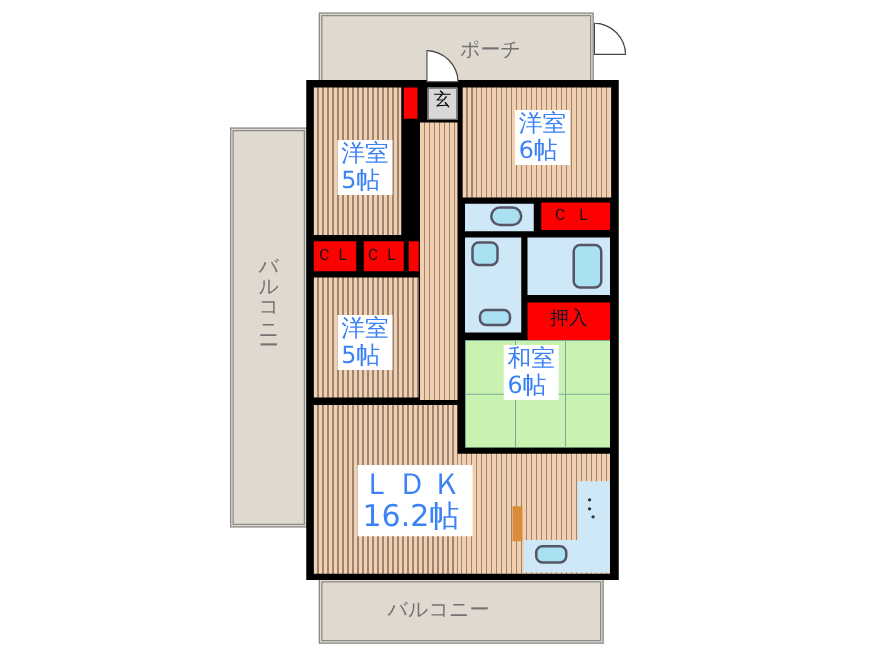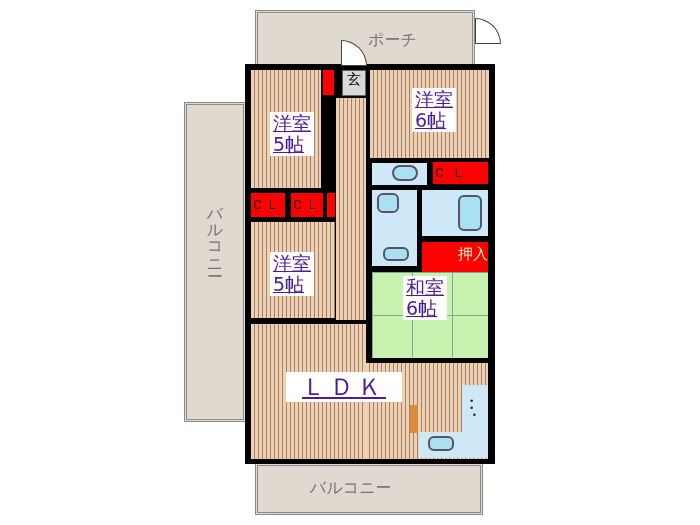--- a/index.html
+++ b/index.html
@@ -4,23 +4,23 @@
 <style>
   html, body { margin:0; padding:0; background:#ffffff; }
   body { width:700px; height:525px; position:relative; overflow:hidden; font-family:"DejaVu Sans", sans-serif; }
   .abs { position:absolute; box-sizing:border-box; }
   .balcony { background:#e0d9cf; border:3px double #8a8a8a; }
   .floor { background: repeating-linear-gradient(90deg, #f2cfae 0px, #f2cfae 3px, #9a8574 3px, #9a8574 4px); }
   .tatami { background:#c9f2b0; }
   .wet { background:#cfe8f7; }
   .red { background:#ff0000; }
   .wall { background:#000; }
-  .label { background:#ffffff; color:#4c1d95; text-align:left; line-height:1.1; font-size:19px; padding:1px 3px;text-decoration:underline; }
+  .label { background:#ffffff; color:#3b82f6; text-align:left; line-height:1.1; font-size:19px; padding:1px 3px; }
   .lbl-plain { color:#737373; font-size:16px; }
-  .cl { color:#111; font-size:13px; letter-spacing:6px; text-align:left; }
+  .cl { color:#111; font-size:13px; letter-spacing:6px; text-align:center; }
   .fixture { background:#a9e1f2; border:2px solid #556; border-radius:6px; }
   .genkan { background:#d8d8d8; border:1px solid #666; text-align:center; font-size:14px; }
   .door { border:1px solid #444; background:#fff; }
 </style>
 </head>
 <body>
 
 <div class="abs balcony" style="left:255px;top:10px;width:220px;height:62px;"></div>
 <div class="abs lbl-plain" style="left:368px;top:30px;">ポーチ</div>
 <div class="abs door" style="left:475px;top:18px;width:26px;height:26px;border-radius:0 26px 0 0;"></div>
@@ -53,29 +53,29 @@
 <div class="abs red cl" style="left:251px;top:193px;width:34px;height:24px;line-height:24px;letter-spacing:2px;">ＣＬ</div>
 <div class="abs red cl" style="left:291px;top:193px;width:32px;height:24px;line-height:24px;letter-spacing:2px;">ＣＬ</div>
 <div class="abs red" style="left:327px;top:193px;width:8px;height:24px;"></div>
 
 <div class="abs wet" style="left:372px;top:190px;width:45px;height:76px;"></div>
 <div class="abs fixture" style="left:377px;top:193px;width:22px;height:20px;"></div>
 <div class="abs fixture" style="left:383px;top:247px;width:26px;height:14px;"></div>
 <div class="abs wet" style="left:422px;top:190px;width:66px;height:46px;"></div>
 <div class="abs fixture" style="left:458px;top:195px;width:24px;height:36px;"></div>
 
-<div class="abs red" style="left:422px;top:242px;width:66px;height:36px;color:#fef9c3;font-size:15px;text-align:right;line-height:24px;">押入</div>
+<div class="abs red" style="left:422px;top:242px;width:66px;height:36px;color:#0f172a;font-size:15px;text-align:center;line-height:24px;">押入</div>
 
 <div class="abs floor" style="left:251px;top:222px;width:84px;height:96px;"></div>
 <div class="abs label" style="left:270px;top:252px;"><span>洋室</span><br><span>5帖</span></div>
 
 <div class="abs tatami" style="left:372px;top:272px;width:116px;height:86px;background-image:linear-gradient(#7a9 1px, transparent 1px), linear-gradient(90deg, #7a9 1px, transparent 1px);background-size:40px 43px;"></div>
 <div class="abs label" style="left:403px;top:276px;"><span>和室</span><br><span>6帖</span></div>
 
 <div class="abs floor" style="left:251px;top:324px;width:115px;height:135px;"></div>
 <div class="abs floor" style="left:366px;top:363px;width:122px;height:96px;"></div>
-<div class="abs label" style="left:286px;top:372px;font-size:24px;padding:2px 16px;"><span style="letter-spacing:4px;">ＬＤＫ</span><br></div>
+<div class="abs label" style="left:286px;top:372px;font-size:24px;padding:2px 4px;"><span style="letter-spacing:4px;">ＬＤＫ</span><br><span>16.2帖</span></div>
 
 <div class="abs wet" style="left:462px;top:385px;width:26px;height:73px;"></div>
 <div class="abs wet" style="left:419px;top:432px;width:69px;height:26px;"></div>
 <div class="abs fixture" style="left:428px;top:436px;width:26px;height:15px;"></div>
 <div class="abs" style="left:469px;top:398px;width:12px;height:20px;color:#333;font-size:9px;line-height:7px;">• •<br>&nbsp;•</div>
 <div class="abs" style="left:410px;top:405px;width:8px;height:28px;background:#d98c3a;"></div>
 
 </body></html>

